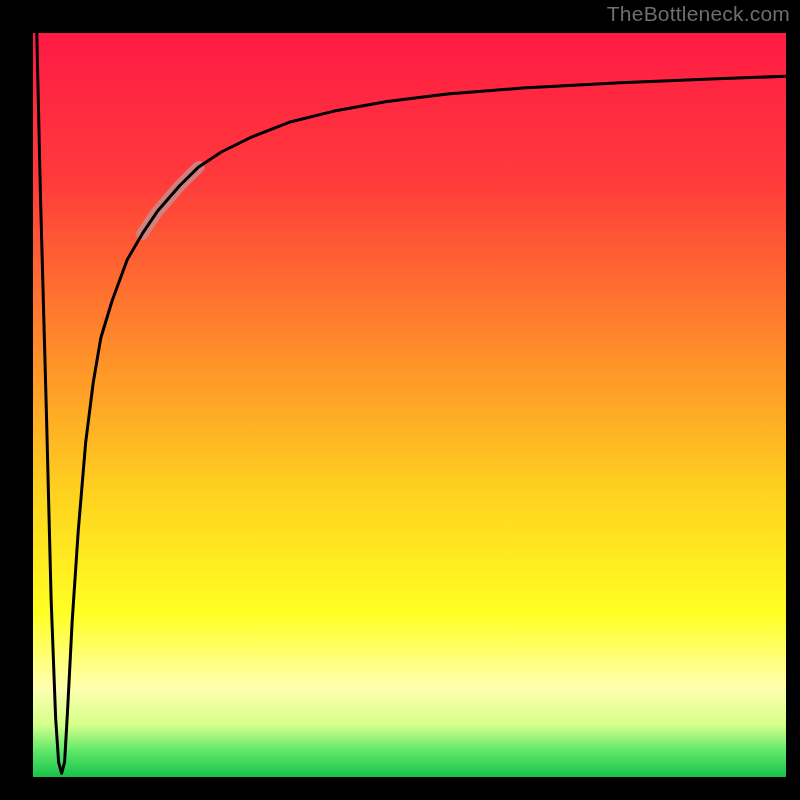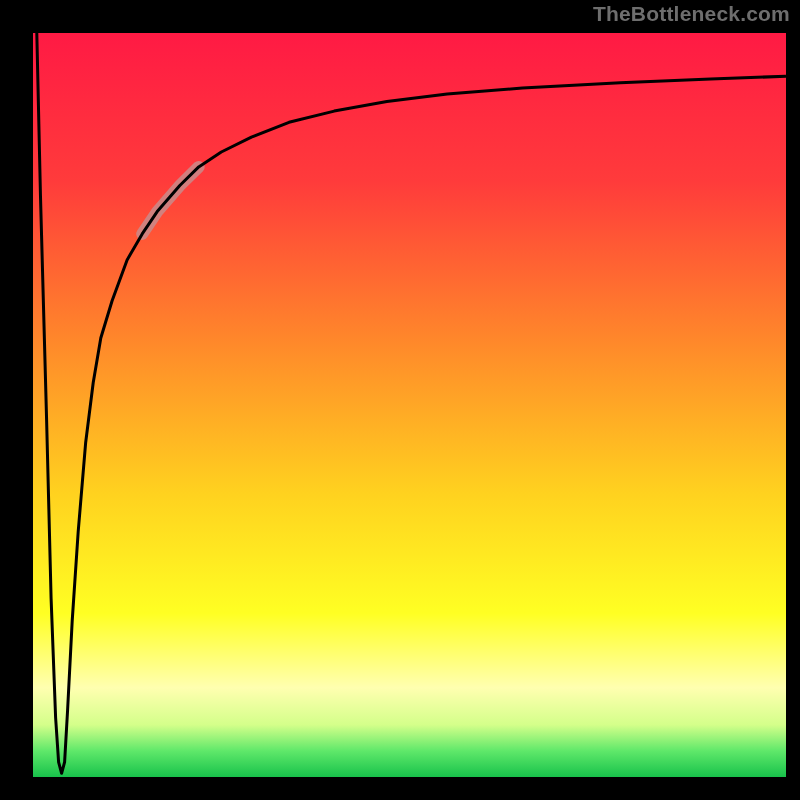--- a/index.html
+++ b/index.html
@@ -17,21 +17,21 @@
     height: 800px;
     background: #000;
   }
   .watermark {
     position: absolute;
     top: 2px;
     right: 10px;
     color: #6e6e6e;
     font-size: 21px;
     letter-spacing: 0.2px;
-    font-weight: 700;
+    font-weight: 400;
     z-index: 20;
   }
   .plot-area {
     position: absolute;
     left: 33px;
     top: 33px;
     width: 753px;
     height: 744px;
     overflow: hidden;
     z-index: 5;

